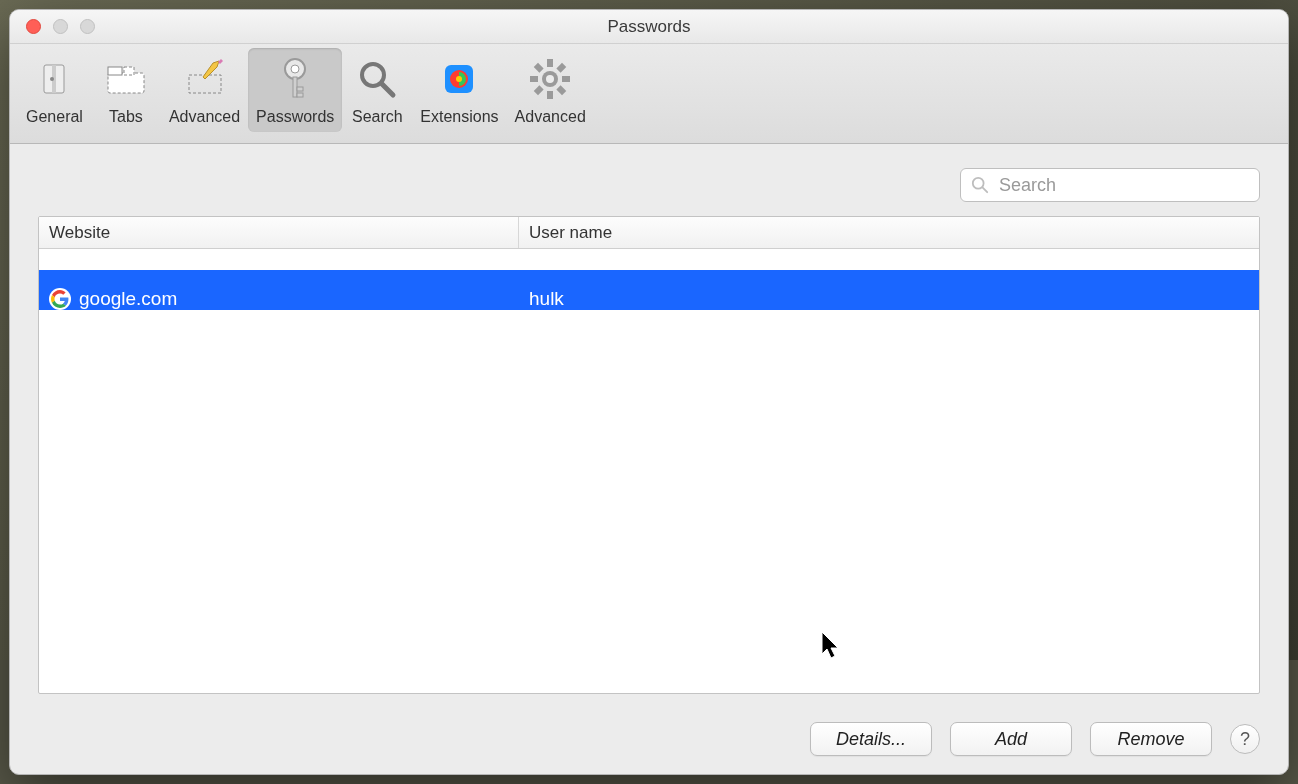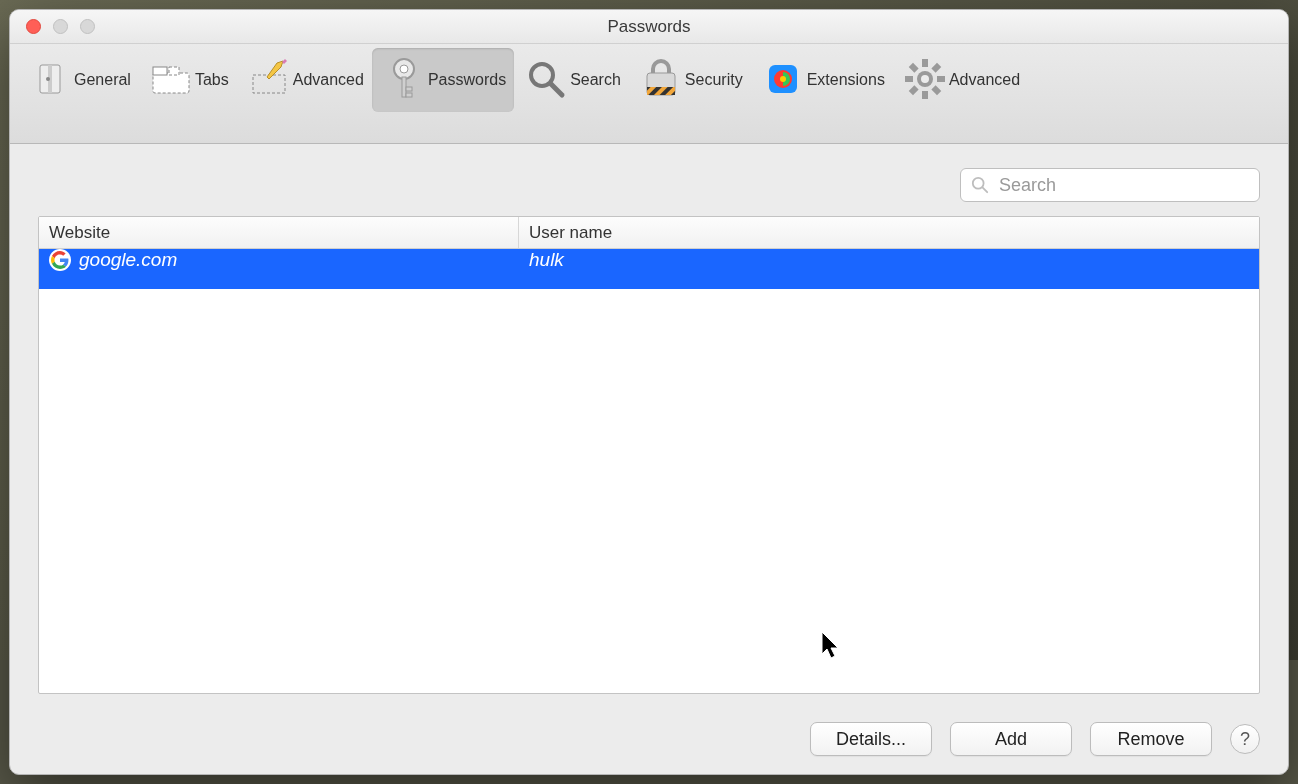--- a/index.html
+++ b/index.html
@@ -54,21 +54,21 @@
   }
   .toolbar {
     height: 100px;
     background: linear-gradient(#eaeaea,#dcdcdc);
     border-bottom: 1px solid #b8b8b8;
     display: flex;
     align-items: flex-start;
     padding: 4px 8px 0 8px;
   }
   .tbtn {
-    display: flex; flex-direction: row; align-items: center;
+    display: flex; flex-direction: column; align-items: center;
     padding: 4px 8px 6px 8px;
     min-width: 70px;
     border-radius: 6px;
     cursor: default;
     text-align: center;
   }
   .tbtn.active { background:#c9c9c9; box-shadow: inset 0 1px 2px rgba(0,0,0,0.15);}
   .tbtn .ic {
     width: 48px; height: 54px;
     display:flex; align-items:center; justify-content:center;
@@ -97,59 +97,59 @@
     font-size:18px; color:#333; background:transparent;
   }
   .searchbox input::placeholder { color:#9a9a9a; }
   .mag { width:18px; height:18px; margin-right:8px; opacity:0.55;}
   .table {
     flex:1;
     border:1px solid #c3c3c3;
     background:#fff;
     border-radius:2px;
     overflow:hidden;
-    display:flex; flex-direction:column;
+    display:flex; flex-direction:column;gap:21px;
   }
   .thead {
     display:flex; height:32px;
     background: linear-gradient(#fdfdfd,#f1f1f1);
     border-bottom:1px solid #cfcfcf;
     font-size:17px; color:#333;
   }
   .th {
     display:flex; align-items:center; padding:0 10px;
     border-right:1px solid #d7d7d7;
   }
   .th:last-child { border-right:none; }
   .col-site { width:480px; }
   .col-user { width:324px; }
   .col-pass { flex:1; }
   .tbody { flex:1; overflow:auto; }
   .trow {
-    display:flex; height:40px; align-items:flex-start;
+    display:flex; height:40px; align-items:flex-end;
     font-size:19px;
-    font-style:italic;
   }
   .trow.selected { background:#1a66ff; color:#fff; }
   .td { padding:0 10px; display:flex; align-items:center; gap:8px;}
   .favicon {
     width:22px; height:22px; border-radius:50%;
     background:#fff; display:flex; align-items:center; justify-content:center;
   }
   .footer {
     display:flex; justify-content:flex-end; align-items:center;
     gap:18px; padding:16px 28px 18px 0;
   }
   .btn {
     min-width:122px; height:34px;
     border:1px solid #bcbcbc; border-radius:7px;
     background:linear-gradient(#ffffff,#f2f2f2);
     font-size:18px; color:#222;
     display:flex; align-items:center; justify-content:center;
     box-shadow:0 1px 1px rgba(0,0,0,0.05);
+    font-style:italic;
   }
   .helpbtn {
     width:30px; height:30px; border-radius:50%;
     border:1px solid #bcbcbc;
     background:linear-gradient(#ffffff,#f0f0f0);
     display:flex; align-items:center; justify-content:center;
     font-size:18px; color:#555;
   }
   .cursor {
     position:absolute; left:822px; top:632px;
@@ -222,36 +222,20 @@
       <div class="tbtn">
         <div class="ic">
           <svg width="44" height="44" viewBox="0 0 44 44">
             <circle cx="18" cy="18" r="11" fill="none" stroke="#777" stroke-width="4"></circle>
             <line x1="27" y1="27" x2="38" y2="38" stroke="#777" stroke-width="5" stroke-linecap="round"></line>
           </svg>
         </div>
         <div class="lbl">Search</div>
       </div>
 
-      <div class="tbtn">
-        <div class="ic">
-          <svg width="40" height="44" viewBox="0 0 40 44">
-            <path d="M12 16 v-4 a8 8 0 0 1 16 0 v4" fill="none" stroke="#999" stroke-width="4"></path>
-            <rect x="6" y="16" width="28" height="22" rx="3" fill="#d9d9d9" stroke="#999"></rect>
-            <rect x="6" y="30" width="28" height="8" fill="#f2a73b"></rect>
-            <rect x="6" y="30" width="28" height="8" fill="url(#haz)"></rect>
-            <defs>
-                <pattern id="haz" width="8" height="8" patternUnits="userSpaceOnUse" patternTransform="rotate(45)">
-              <rect width="4" height="8" fill="#333"></rect>
-                </pattern>
-              </defs>
-          </svg>
-        </div>
-        <div class="lbl">Security</div>
-      </div>
 
 
 
       <div class="tbtn">
         <div class="ic">
           <svg width="44" height="44" viewBox="0 0 44 44">
             <rect x="8" y="8" width="28" height="28" rx="6" fill="#1e90ff"></rect>
             <circle cx="22" cy="22" r="9" fill="#ff3b30"></circle>
             <path d="M22 15 a7 7 0 0 1 0 14" fill="#34c759"></path>
             <circle cx="22" cy="22" r="3" fill="#ffcc00"></circle>

